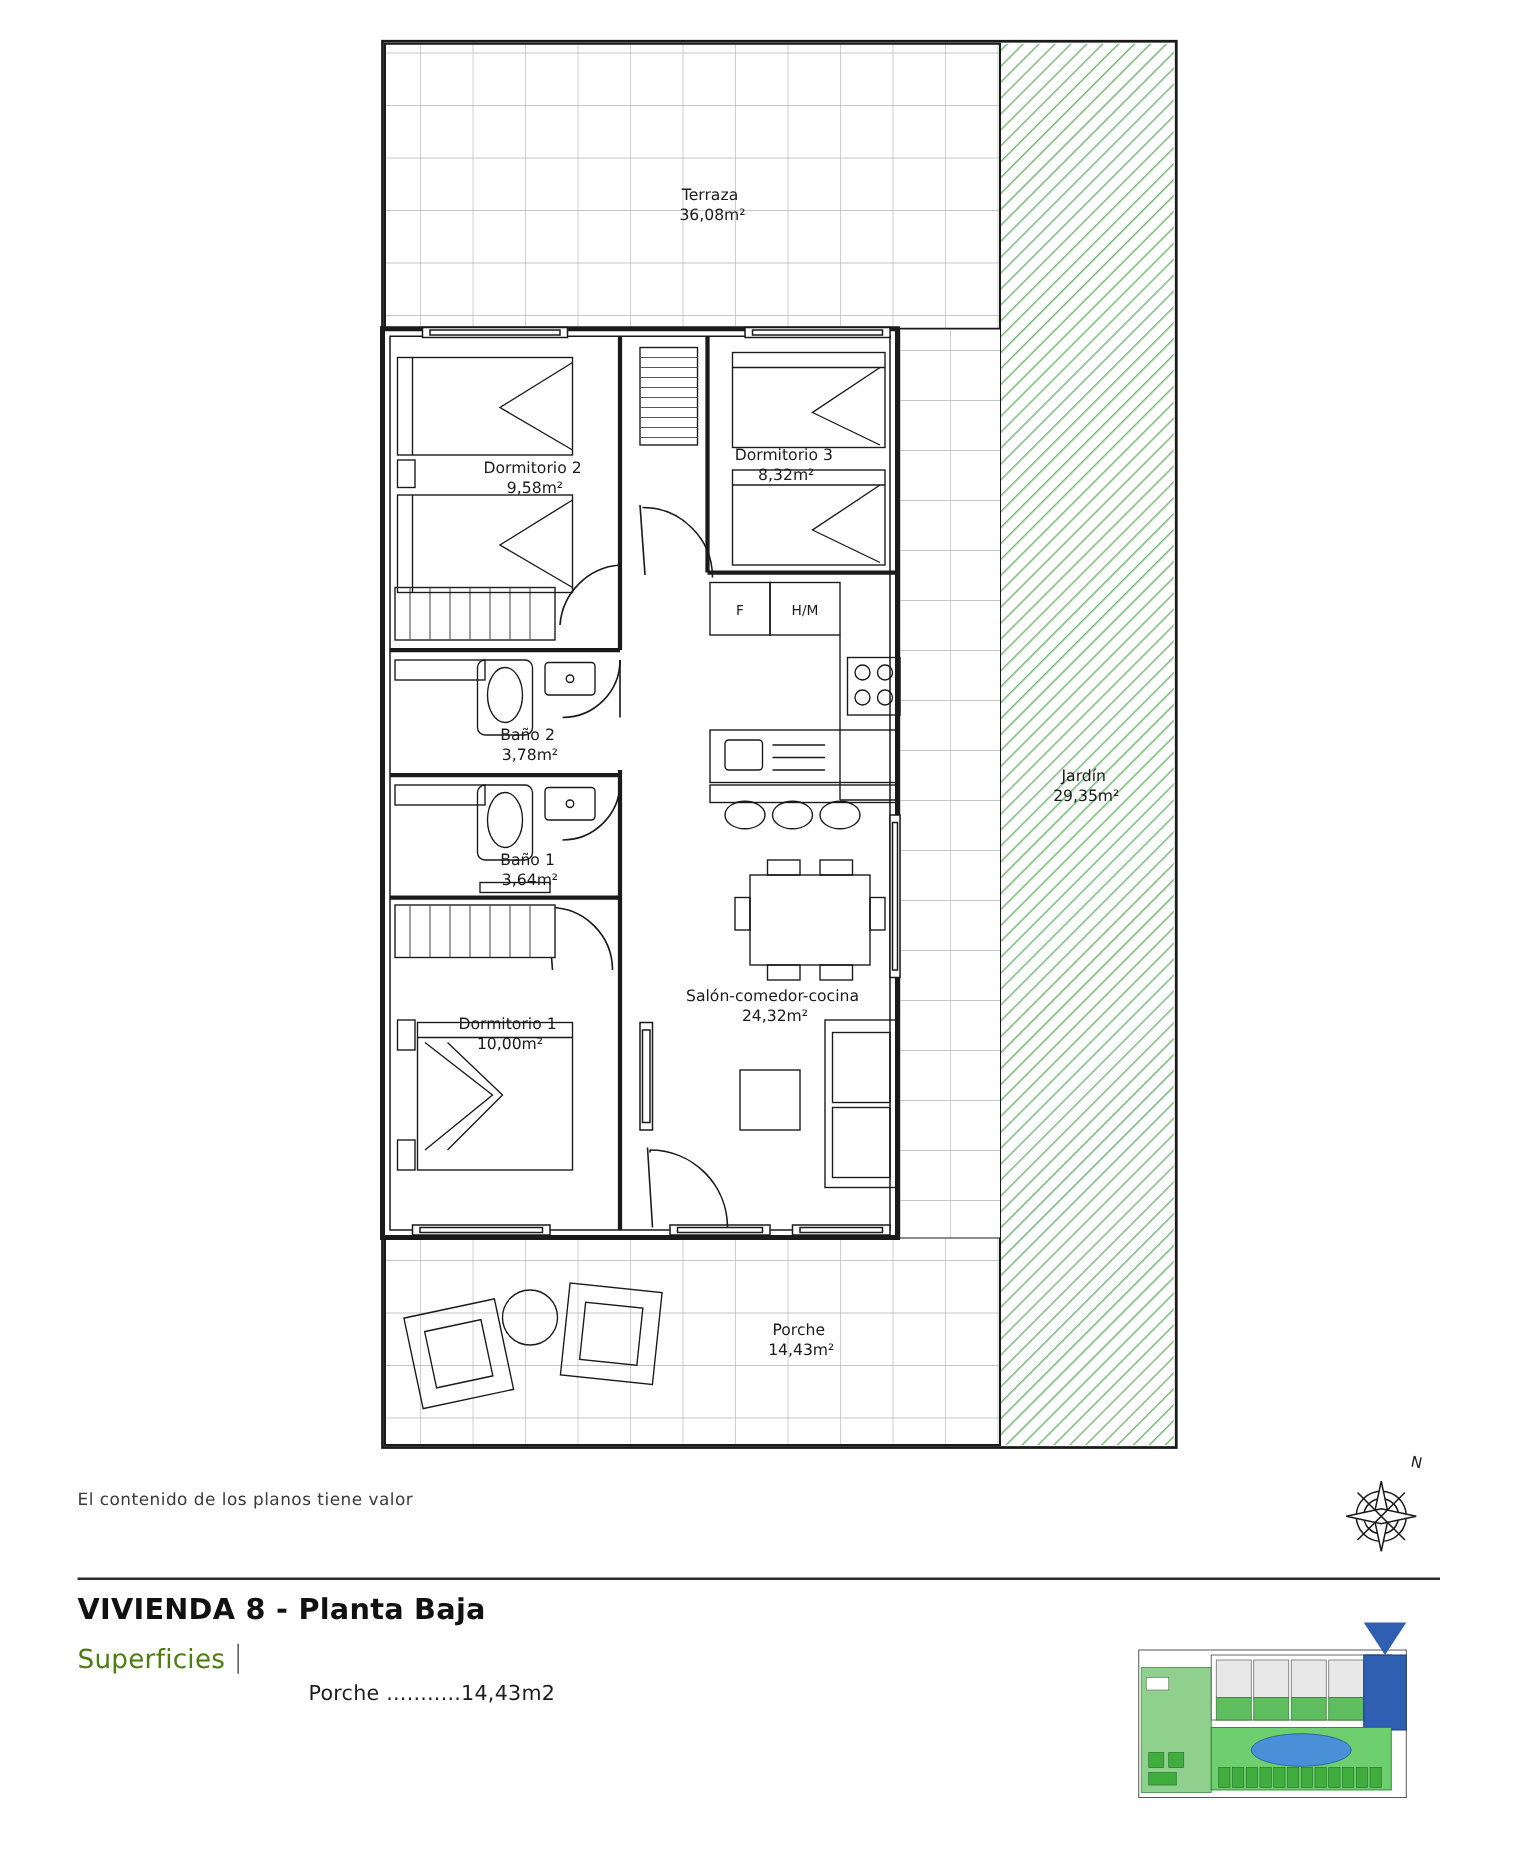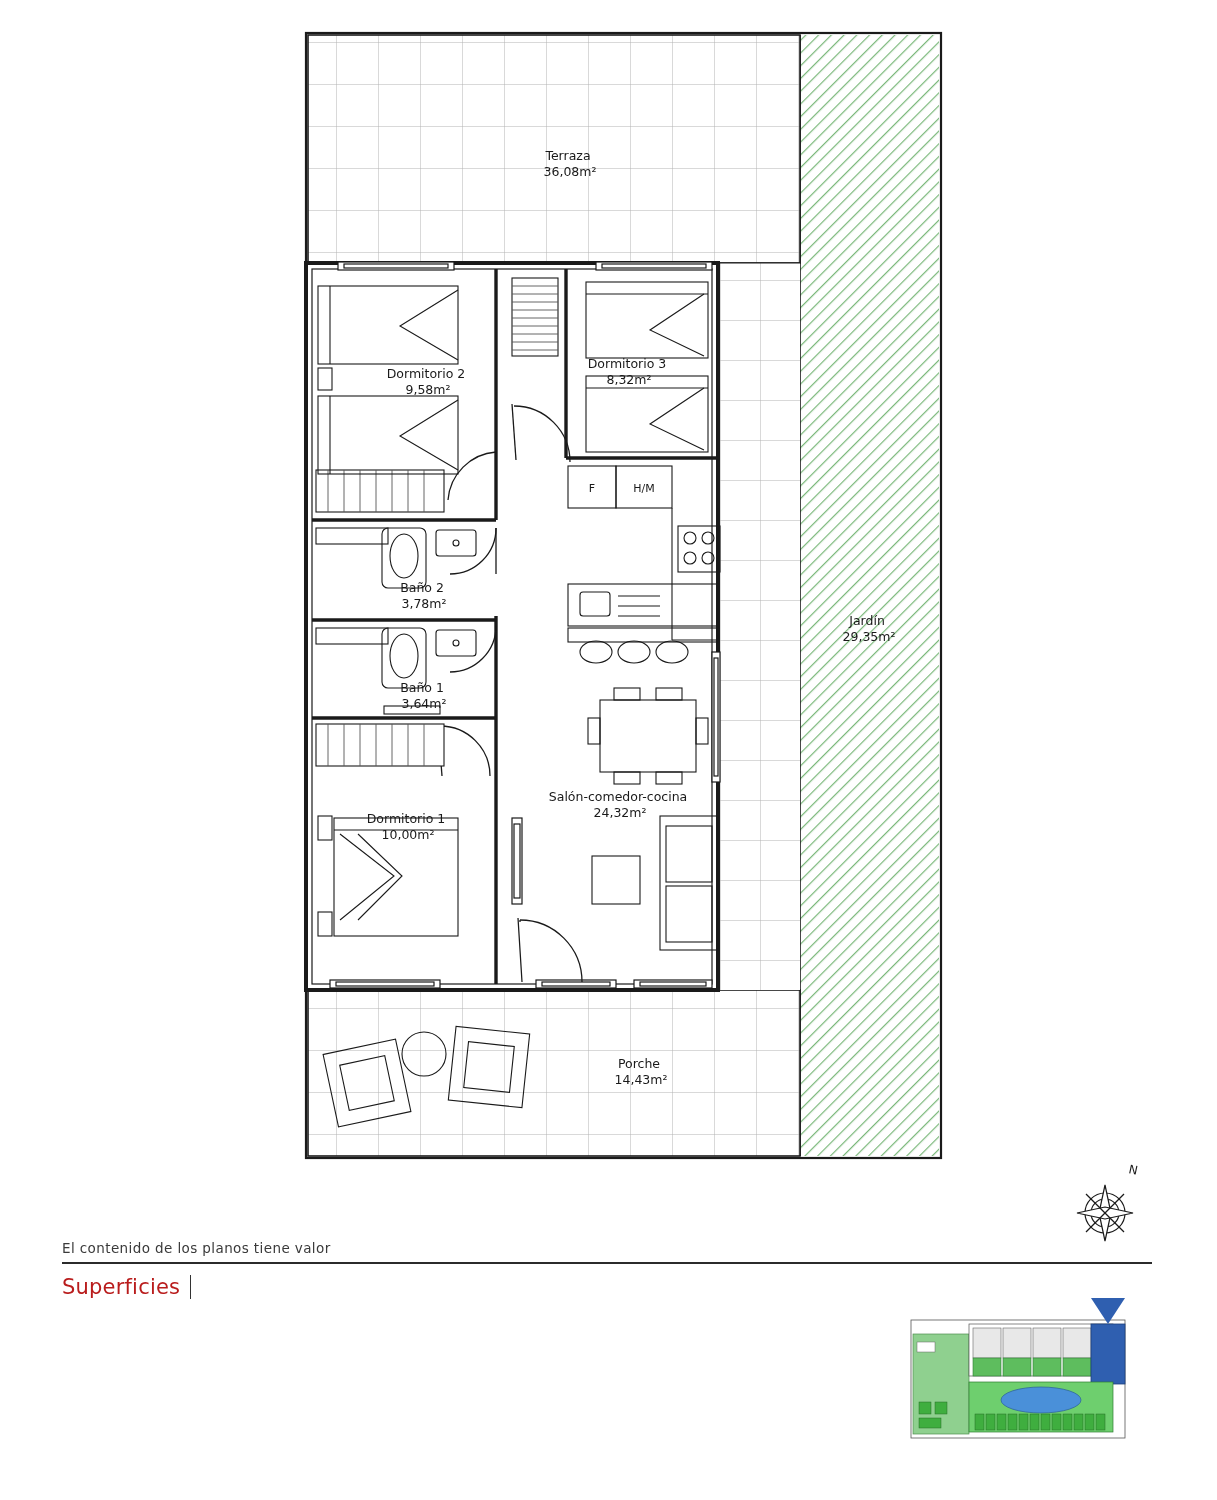--- a/index.html
+++ b/index.html
@@ -29,21 +29,20 @@
   #disclaimer {
     position: absolute;
     left: 62px;
     top: 1190px;
     width: 420px;
     font-family: "DejaVu Sans", sans-serif;
     font-size: 13.5px;
     line-height: 1.5;
     letter-spacing: 0.4px;
     color: #3a3a3a;
-    margin-top: 48px;
   }
   #footer-rule {
     position: absolute;
     left: 62px;
     top: 1262px;
     width: 1090px;
     height: 2px;
     background: #2b2b2b;
   }
   #title-block {
@@ -59,21 +58,21 @@
     letter-spacing: 0.2px;
     color: #111;
     margin: 0 0 14px 0;
   }
   #areas-wrap {
     display: flex;
     align-items: flex-start;
   }
   #areas-label {
     font-size: 21px;
-    color: #b91c1c;
+    color: #4d7c0f;
     padding-right: 10px;
     border-right: 1.5px solid #333;
     line-height: 1.15;
     letter-spacing: 0.2px;
   }
   #areas-list {
     padding-left: 12px;
     font-size: 16.5px;
     line-height: 1.62;
     letter-spacing: 0.2px;
@@ -394,23 +393,27 @@
     <path d="M15 58 L43 52 L71 58 L43 64 Z" fill="#ffffff"></path>
     <line x1="24" y1="39" x2="62" y2="77"></line>
     <line x1="62" y1="39" x2="24" y2="77"></line>
   </g>
   <text x="66" y="18" font-size="12" font-family="DejaVu Sans, sans-serif" fill="#1a1a1a" transform="rotate(12 66 18)">N</text>
 </svg>
 
 <div id="footer-rule"></div>
 
 <div id="title-block">
+  <div id="plan-title">VIVIENDA 8 - Planta Baja</div>
   <div id="areas-wrap">
     <div id="areas-label">Superficies</div>
     <div id="areas-list">
+      <div class="area-row">
+        <span>Porche</span><span> ...........</span><span>14,43m2</span>
+      </div>
       <div class="area-row">
         
       </div>
 
     </div>
   </div>
 </div>
 
 <svg id="sitemap" viewBox="0 0 250 160" xmlns="http://www.w3.org/2000/svg">
 

